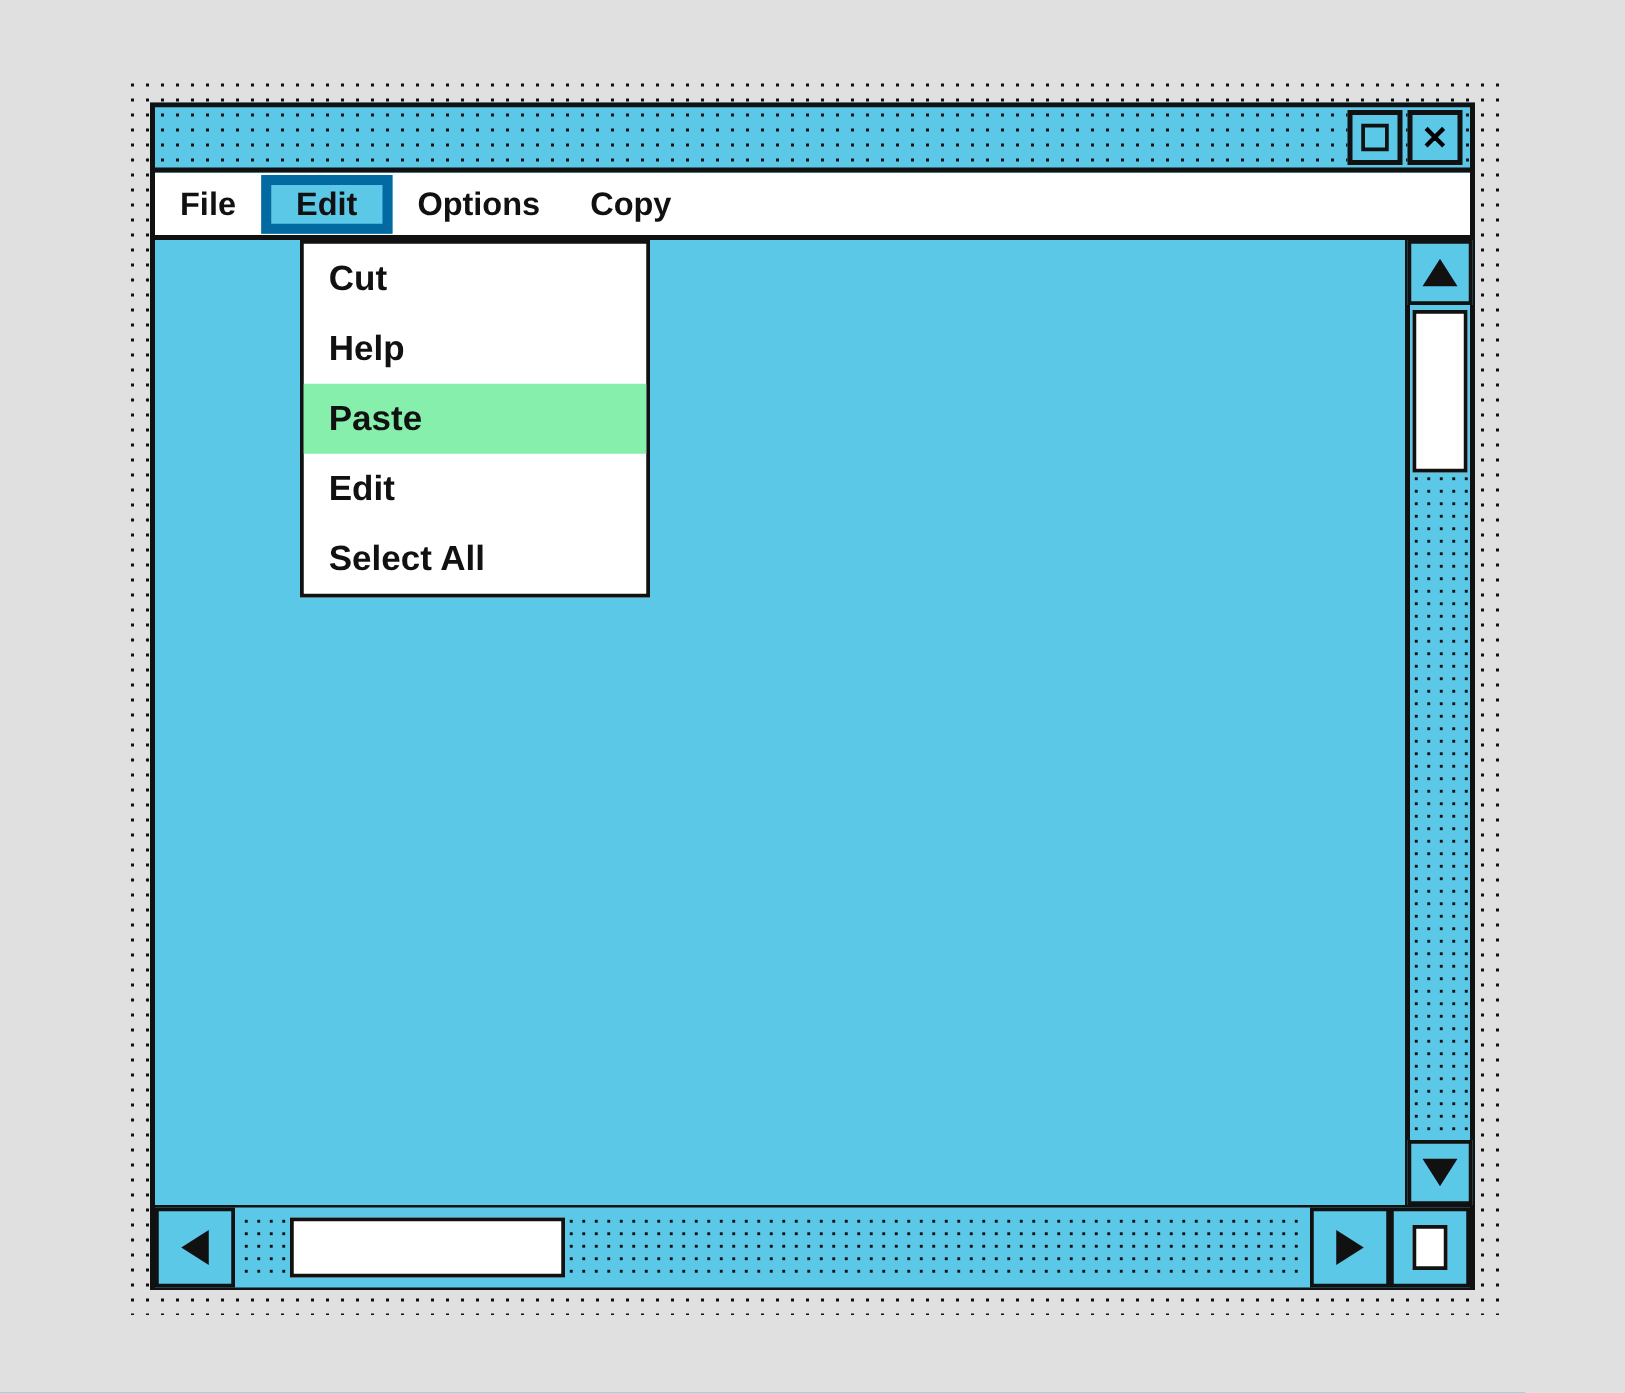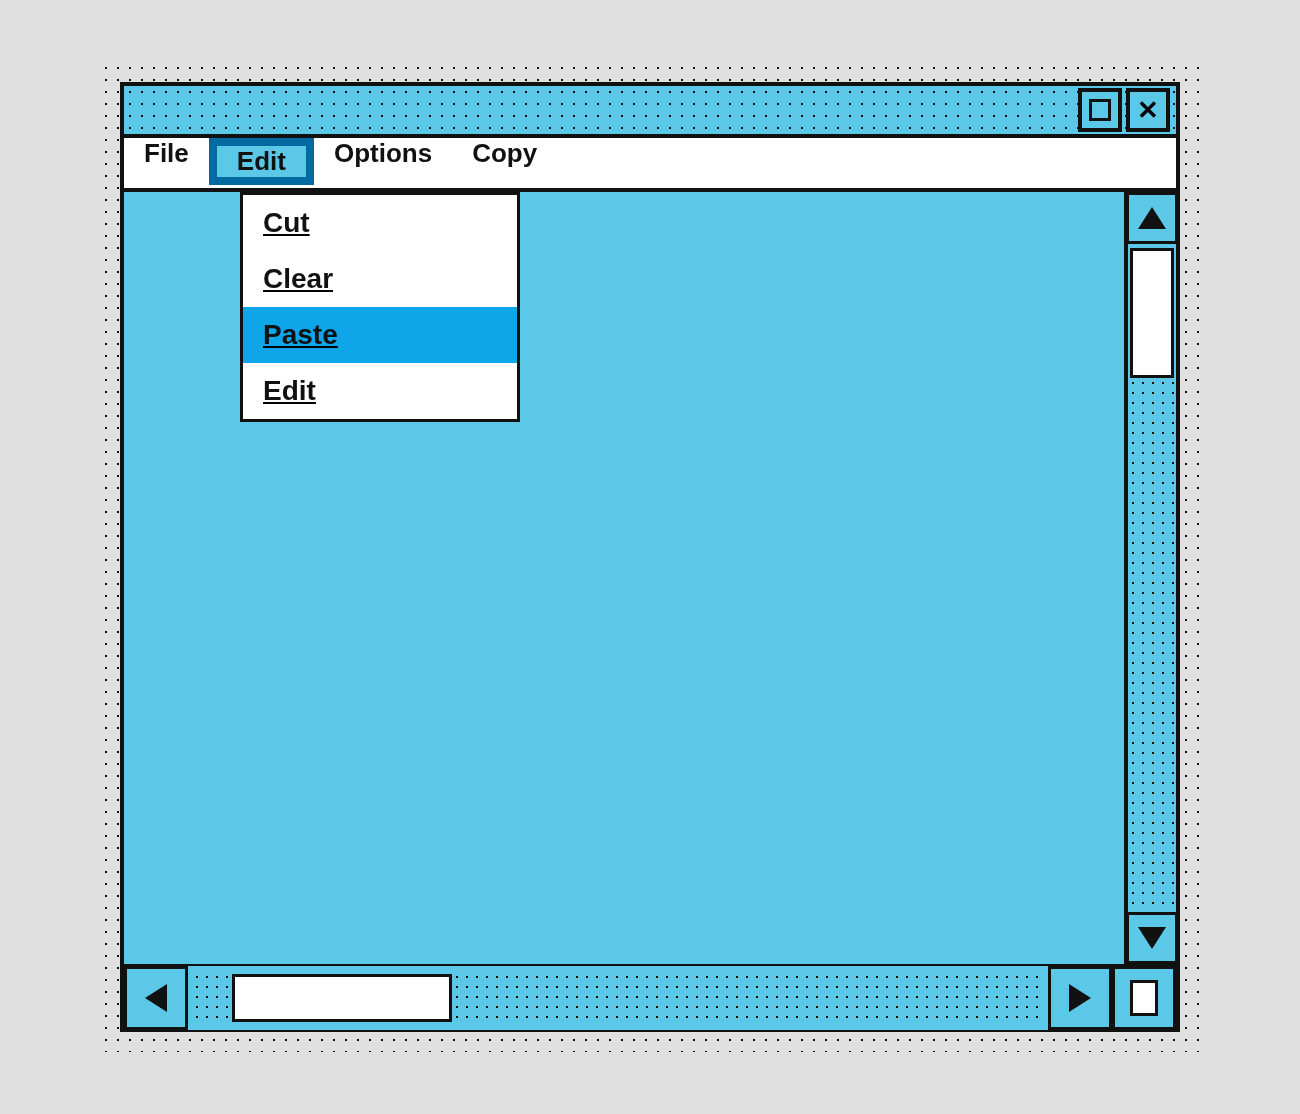--- a/index.html
+++ b/index.html
@@ -66,21 +66,21 @@
       height: 22px;
       border: 3px solid #111;
     }
 
     
     .menu-bar {
       background: white;
       height: 54px;
       border-bottom: 4px solid #111;
       display: flex;
-      align-items: flex-start;
+      align-items: center;
     }
 
     .menu-item {
       padding: 0 20px;
       display: flex;
       align-items: center;
       font-size: 26px;
       font-weight: 900;
       color: #111;
       cursor: pointer;
@@ -108,33 +108,32 @@
 
     
     .dropdown-menu {
       position: absolute;
       top: 0;
       left: 116px;
       background: white;
       border: 3px solid #111;
       width: 280px;
       z-index: 100;
-      text-decoration: underline;
     }
 
     .dropdown-item {
       padding: 12px 20px;
       font-size: 28px;
       font-weight: 900;
       color: #111;
       cursor: pointer;
     }
 
     .dropdown-item.highlighted {
-      background: #0ea5e9;
+      background: #86efac;
       color: #111;
     }
 
     
     .scrollbar-v {
       width: 52px;
       background: #5bc8e8;
       border-left: 4px solid #111;
       display: flex;
       flex-direction: column;
@@ -330,27 +329,30 @@
 
     <div class="main-area">
 
       <div class="content-area">
 
         <div class="dropdown-menu">
           <div class="dropdown-item">
             <span>Cut</span>
           </div>
           <div class="dropdown-item">
-            <span>Clear</span>
+            <span>Help</span>
           </div>
           <div class="dropdown-item highlighted">
             <span>Paste</span>
           </div>
           <div class="dropdown-item">
             <span>Edit</span>
+          </div>
+          <div class="dropdown-item">
+            <span>Select All</span>
           </div>
         </div>
 
       </div>
 
       <div class="scrollbar-v">
         <div class="scroll-btn">
           <div class="arrow-up"></div>
         </div>
         <div class="scroll-track">

